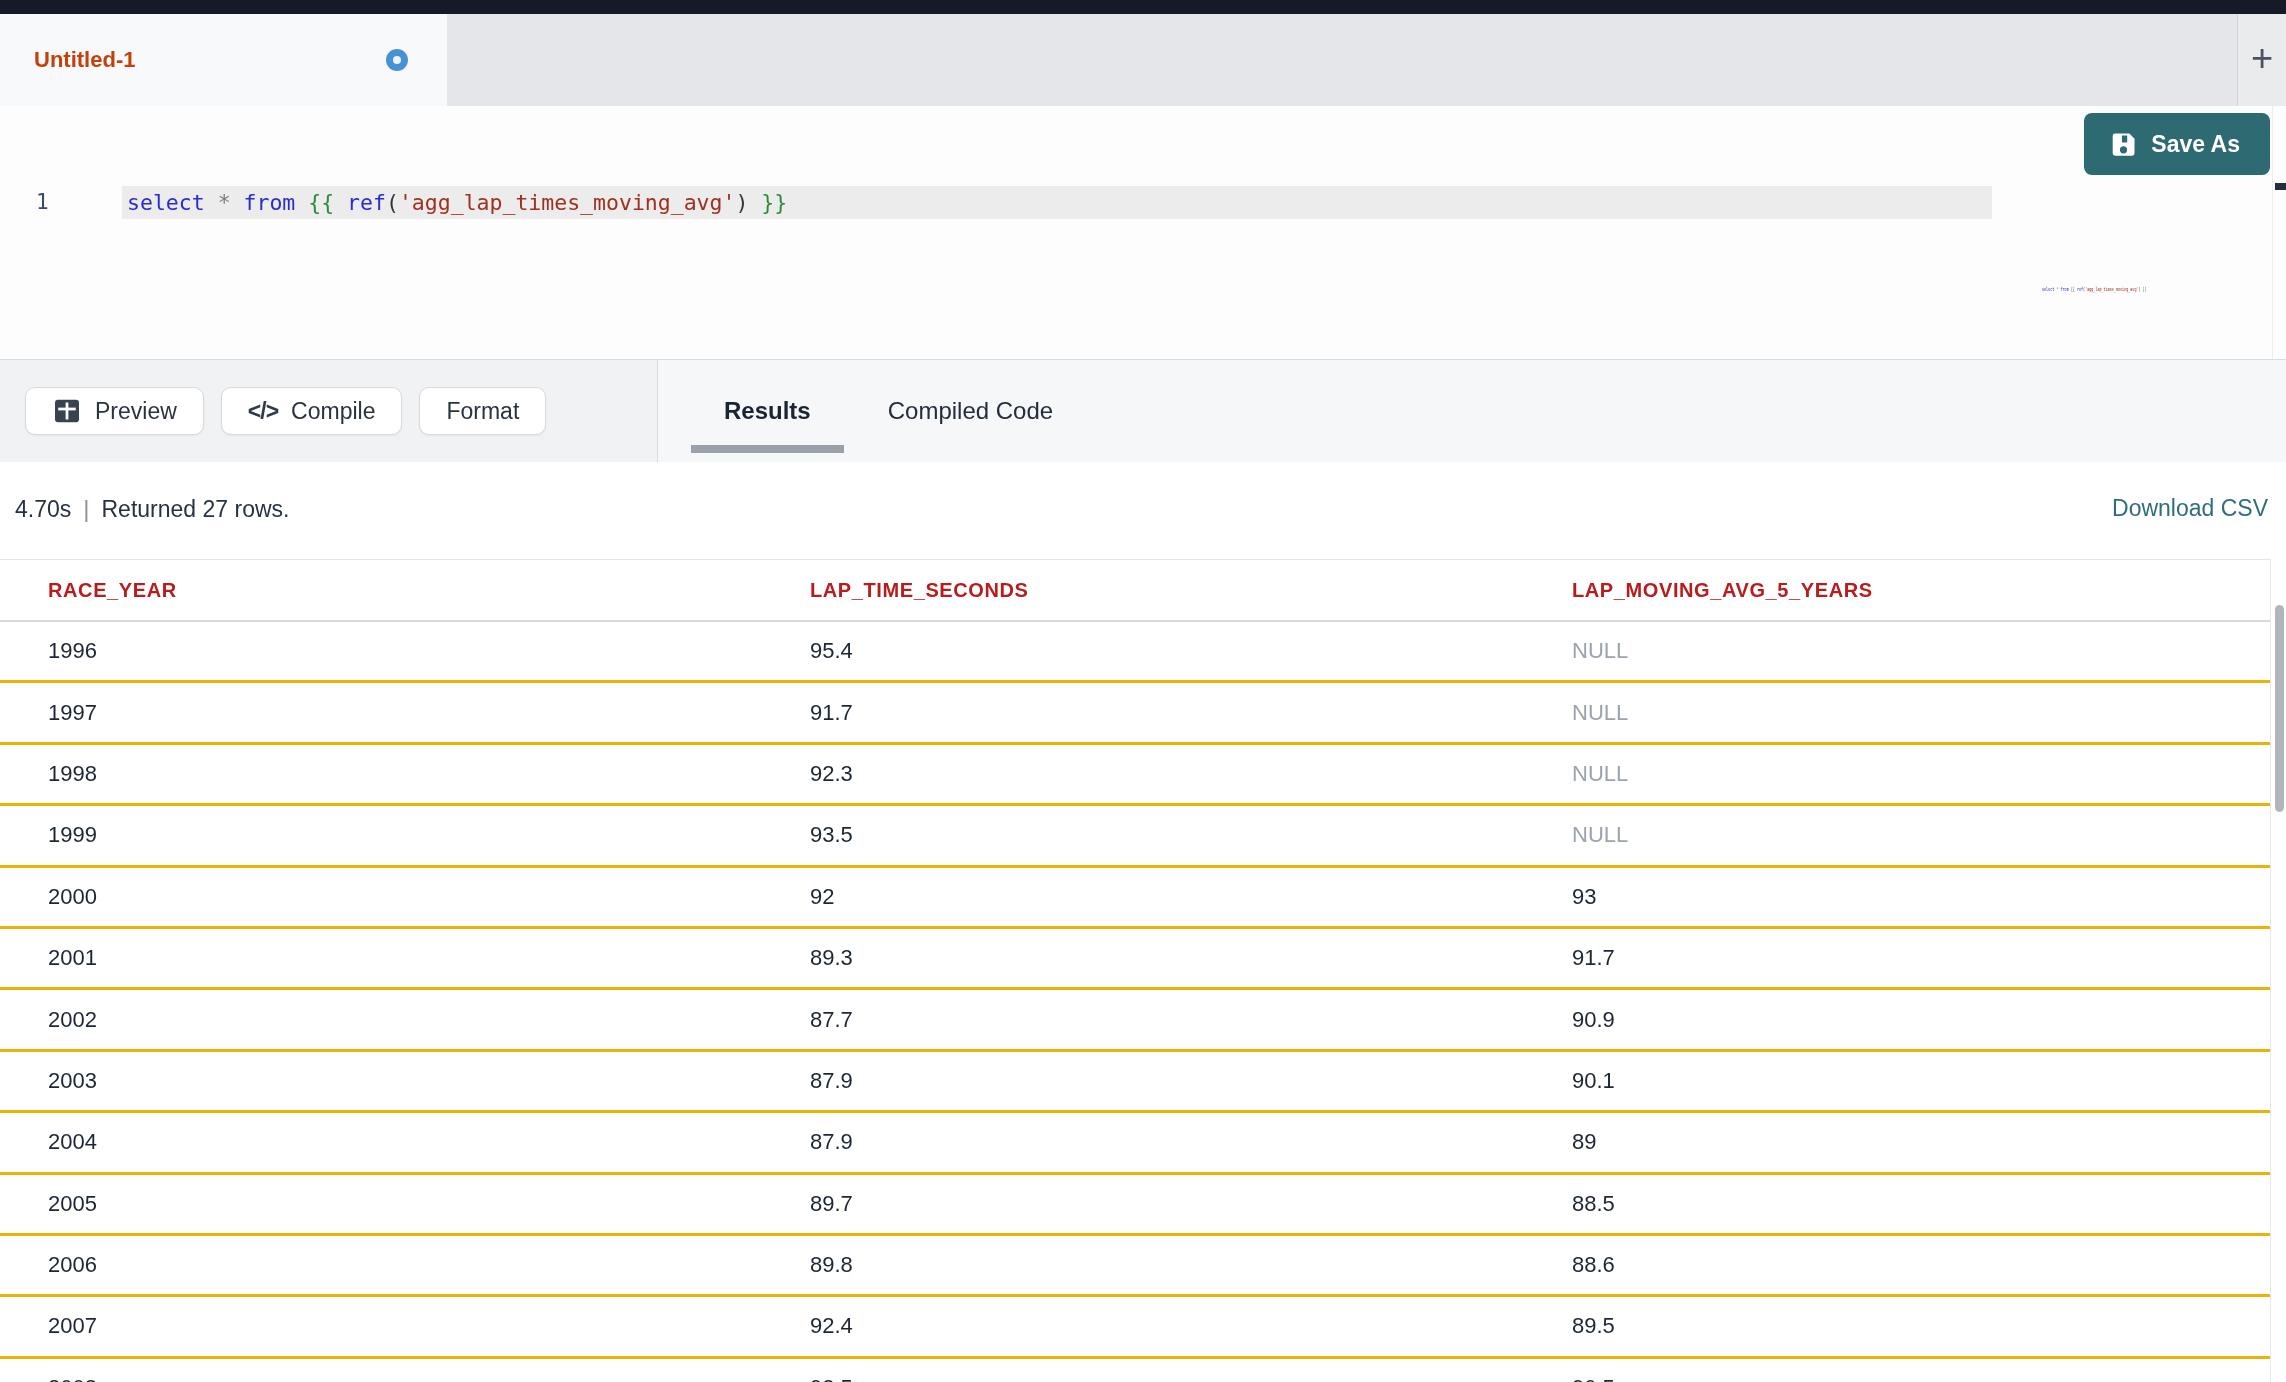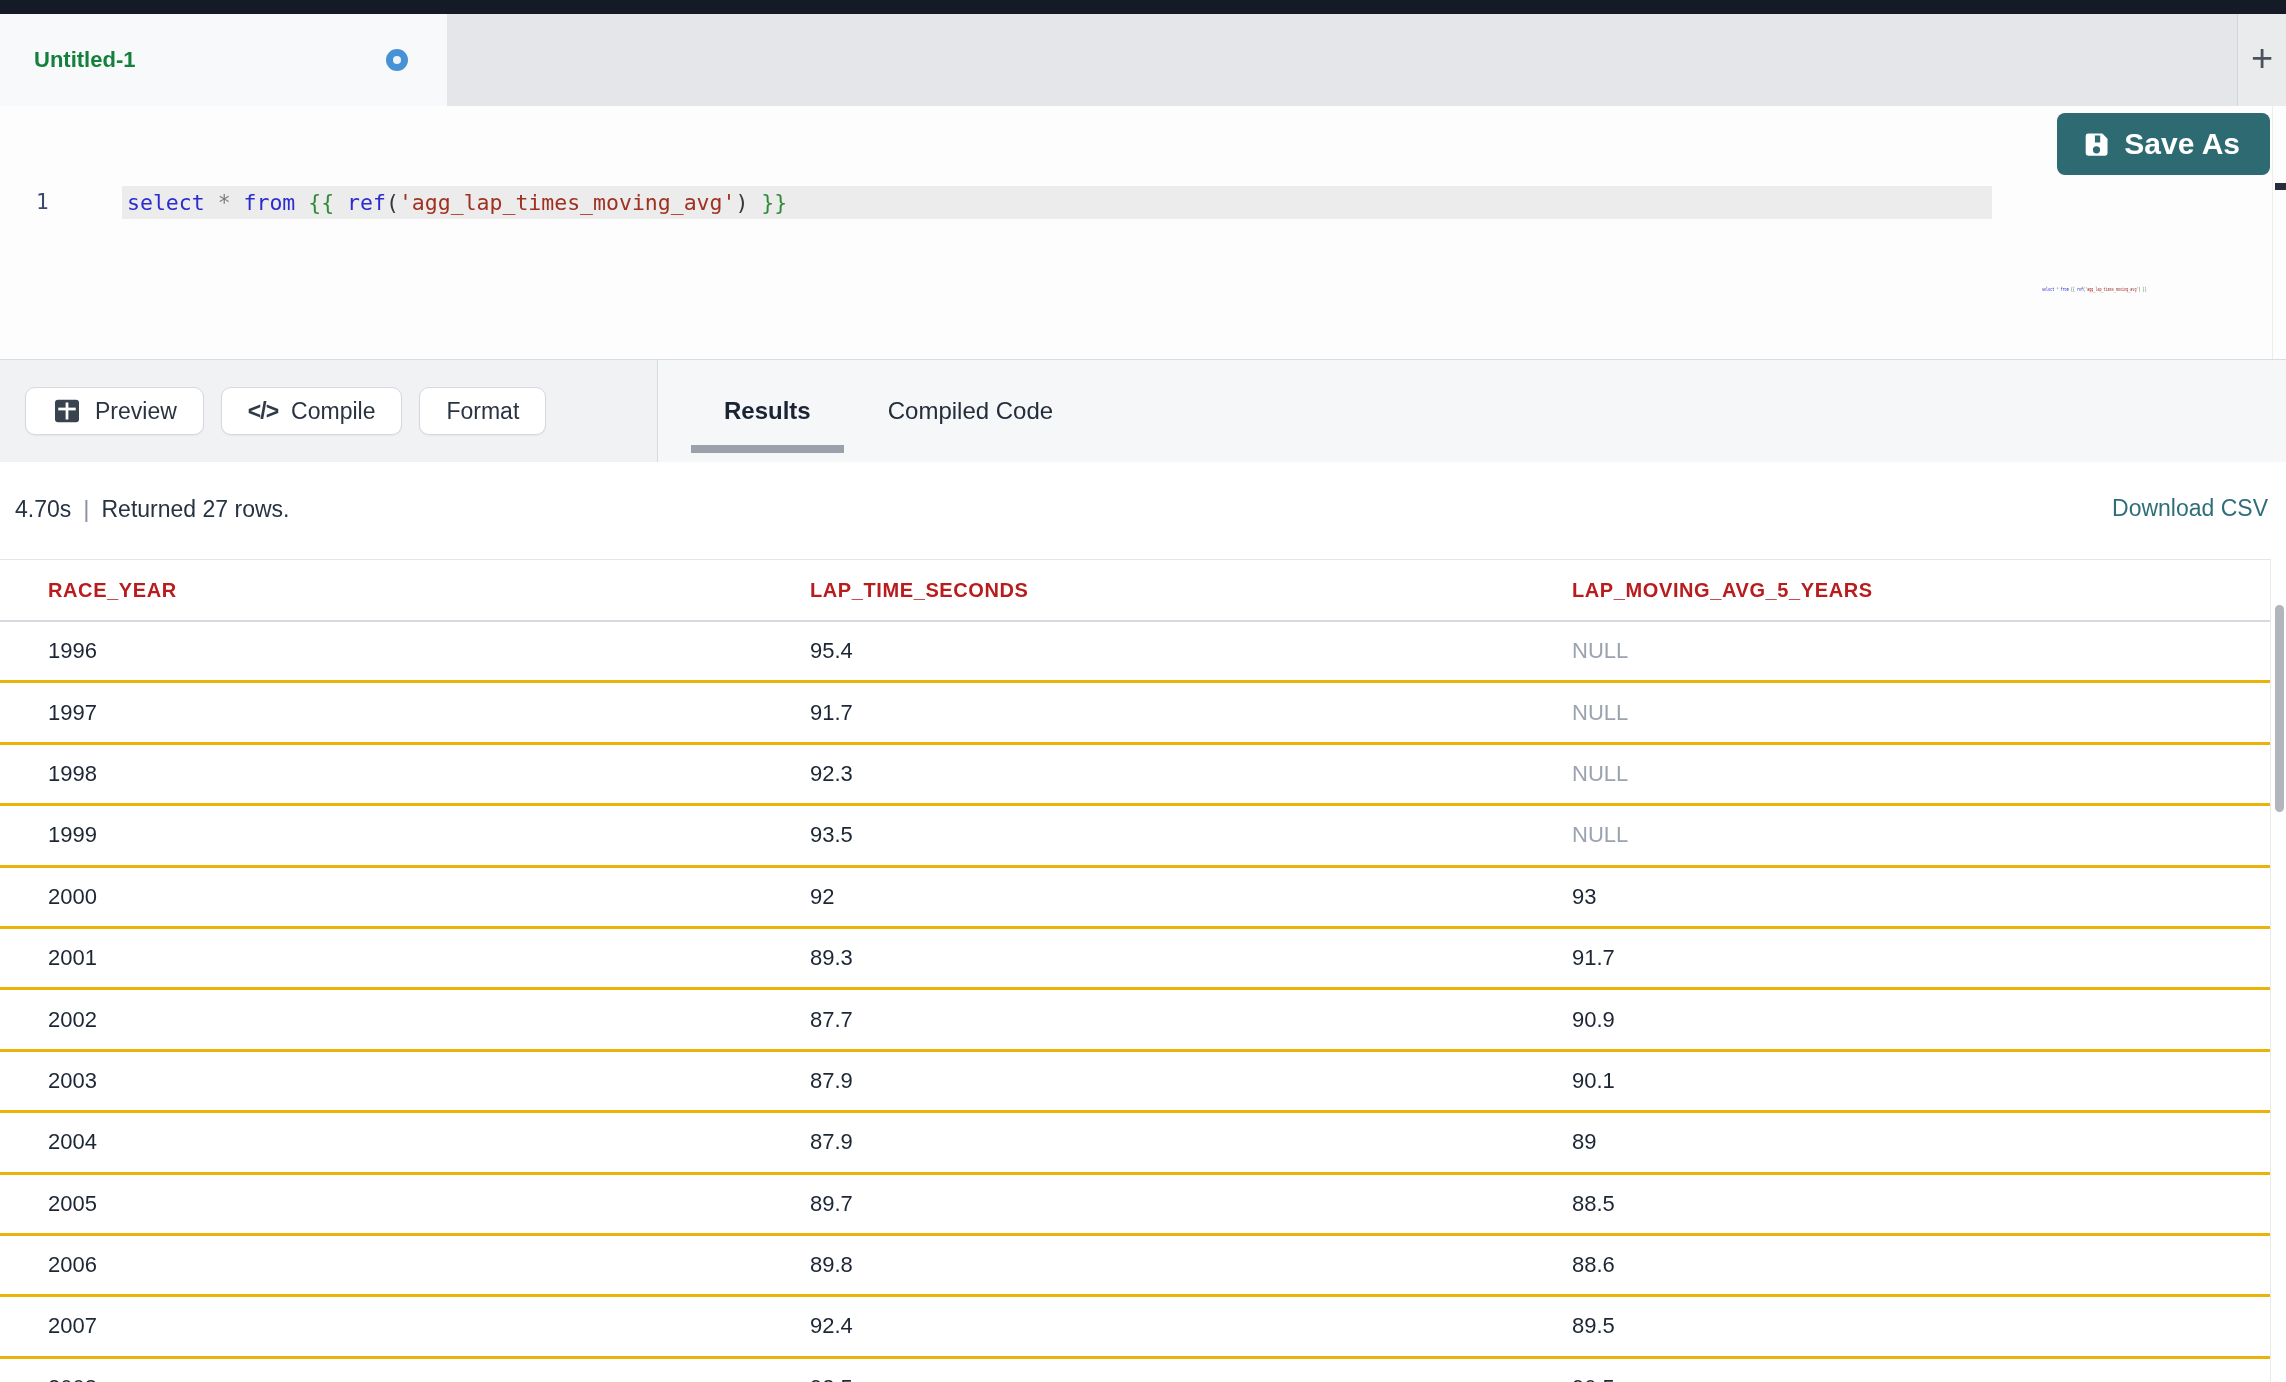--- a/index.html
+++ b/index.html
@@ -5,21 +5,21 @@
   * { margin:0; padding:0; box-sizing:border-box; }
   html,body { width:2286px; height:1382px; overflow:hidden; background:#fff;
               font-family:"Liberation Sans", sans-serif; }
 
   
   .topbar { position:absolute; left:0; top:0; width:2286px; height:14px; background:#141b26; }
 
   .tabbar { position:absolute; left:0; top:14px; width:2286px; height:92px; background:#e4e6e9; }
   .tab-active { position:absolute; left:0; top:0; width:447px; height:92px; background:#f8f9fa;
                 display:flex; align-items:center; cursor:default; }
-  .tab-label { margin-left:34px; font-size:22px; font-weight:bold; color:#15803d; }
+  .tab-label { margin-left:34px; font-size:22px; font-weight:bold; color:#c2410c; }
   .tab-dot { position:absolute; left:386px; top:35px; width:22px; height:22px; border-radius:50%;
              border:7px solid #4792d4; background:#eef4fb; }
   .tabbar-divider { position:absolute; left:2237px; top:0; width:1px; height:92px; background:#d2d5d8; }
   .newtab-zone { position:absolute; left:2238px; top:0; width:48px; height:92px; background:#e9ebec;
                  display:flex; align-items:center; justify-content:center; }
   .plus { font-size:38px; font-weight:400; color:#49525e; line-height:1; margin-top:-4px; }
 
   
   .editor { position:absolute; left:0; top:106px; width:2286px; height:253px; background:#fdfdfe; }
   .editor-vline { position:absolute; left:2272px; top:0; width:1px; height:253px; background:#ecedef; }
@@ -35,21 +35,21 @@
   .tok-punct { color:#33373d; }
   .tok-plain { color:#333; }
 
   .minimap-line { position:absolute; left:2042px; top:180px; font-family:"DejaVu Sans Mono", monospace;
                   font-size:5.5px; white-space:pre; transform:scaleX(.62); transform-origin:left top; }
   .overview-mark { position:absolute; left:2275px; top:77px; width:11px; height:7px; background:#252e3a; }
 
   .saveas-btn { position:absolute; right:16px; top:7px; height:62px; padding:0 30px 0 26px;
                 background:#2e6a71; border:none; border-radius:8px; display:flex; align-items:center;
                 gap:14px; cursor:pointer; }
-  .saveas-btn span { color:#fff; font-size:30px; font-weight:600; font-family:"Liberation Sans", sans-serif; }
+  .saveas-btn span { color:#fff; font-size:23px; font-weight:600; font-family:"Liberation Sans", sans-serif; }
 
   
   .toolband { position:absolute; left:0; top:359px; width:2286px; height:103px; border-top:1px solid #dadde0; }
   .toolband-left { position:absolute; left:0; top:0; width:657px; height:102px; background:#f1f2f4;
                    display:flex; align-items:center; }
   .toolband-right { position:absolute; left:658px; top:0; width:1628px; height:102px; background:#f6f7f9; }
   .toolband-divider { position:absolute; left:657px; top:0; width:1px; height:102px; background:#d8dbde; }
 
   .tool-btn { height:48px; background:#fff; border:1px solid #d6d9dd; border-radius:10px;
               display:flex; align-items:center; justify-content:center; gap:13px; padding:14px 26px;

